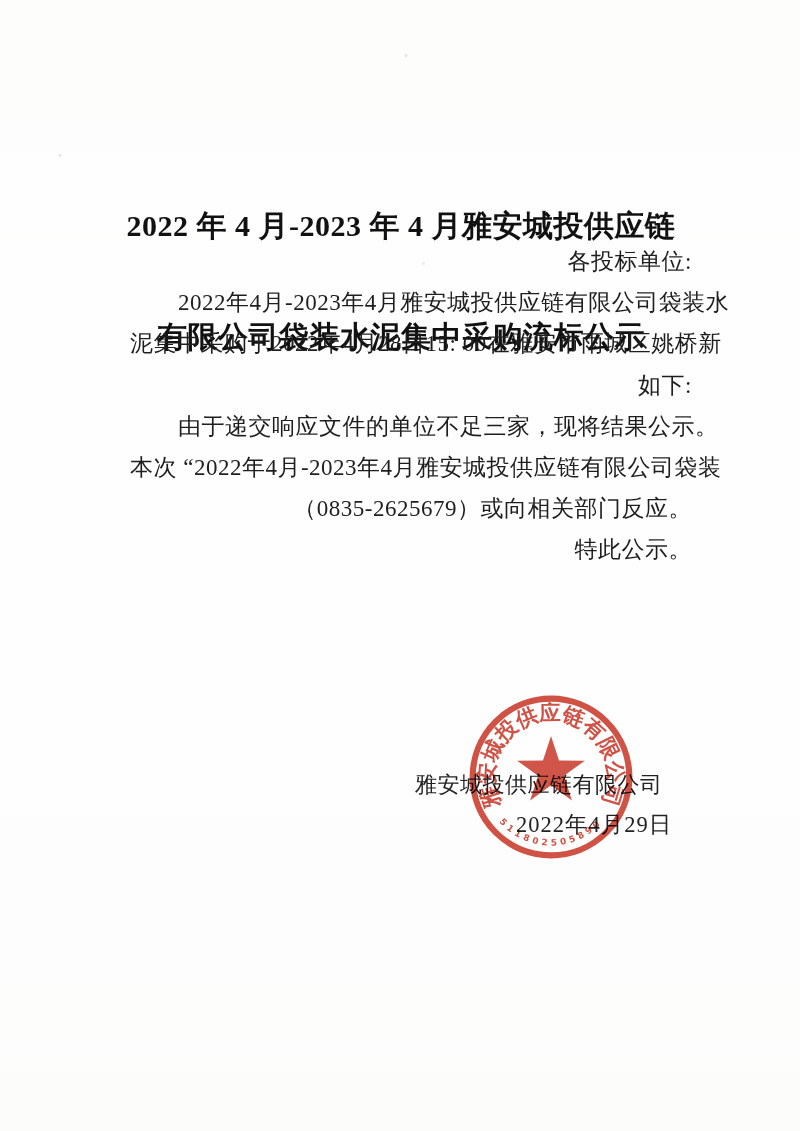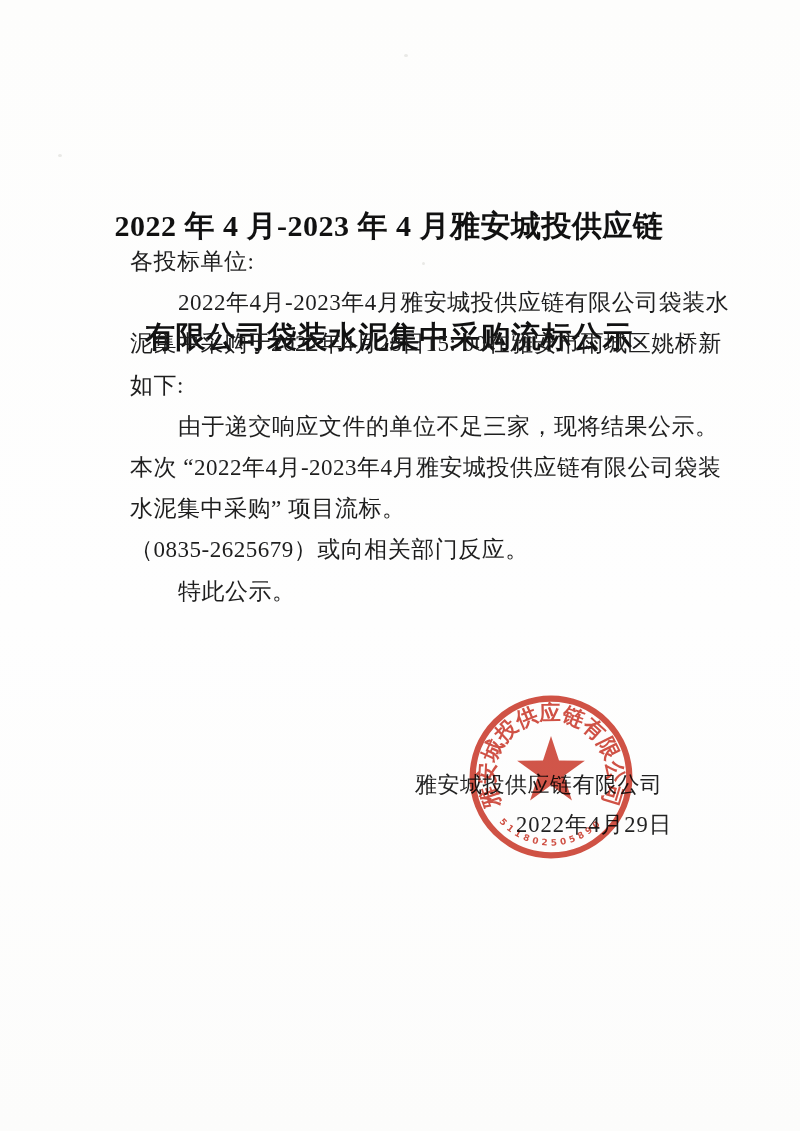--- a/index.html
+++ b/index.html
@@ -22,34 +22,36 @@
     top: 133px;
     left: 0;
     width: 778px;
     text-align: center;
     font-size: 30px;
     font-weight: bold;
     line-height: 37px;
     letter-spacing: 0.5px;
     color: #111111;
     white-space: pre;
+    padding-left: 12px;
   }
   .doc-body {
     position: absolute;
     top: 241px;
     left: 130px;
     width: 562px;
     font-size: 23px;
     color: #1e1e1e;
   }
   .doc-line {
     height: 41.2px;
     line-height: 41.2px;
     white-space: pre;
     letter-spacing: 0.5px;
+    text-align: right;
   }
   .doc-line.indent {
     padding-left: 48px;
   }
   .sig-company {
     position: absolute;
     top: 770px;
     left: 415px;
     font-size: 22px;
     letter-spacing: 0.5px;
@@ -97,21 +99,20 @@
     <div>有限公司袋装水泥集中采购流标公示</div>
   </div>
 
   <div class="doc-body">
     <div class="doc-line">各投标单位:</div>
     <div class="doc-line indent">2022年4月-2023年4月雅安城投供应链有限公司袋装水</div>
     <div class="doc-line">泥集中采购于2022年4月28日15: 00在雅安市雨城区姚桥新</div>
     <div class="doc-line">如下:</div>
     <div class="doc-line indent">由于递交响应文件的单位不足三家，现将结果公示。</div>
     <div class="doc-line">本次 “2022年4月-2023年4月雅安城投供应链有限公司袋装</div>
-    <div class="doc-line">水泥集中采购” 项目流标。</div>
     <div class="doc-line">（0835-2625679）或向相关部门反应。</div>
     <div class="doc-line indent">特此公示。</div>
   </div>
 
   <div class="sig-company">雅安城投供应链有限公司</div>
   <div class="sig-date">2022年4月29日</div>
 
   <svg class="seal" viewBox="0 0 200 200" xmlns="http://www.w3.org/2000/svg" aria-hidden="true">
     <defs>
       <path id="ringPath" d="M 44.6 132 A 64 64 0 1 1 155.4 132" fill="none"></path>

